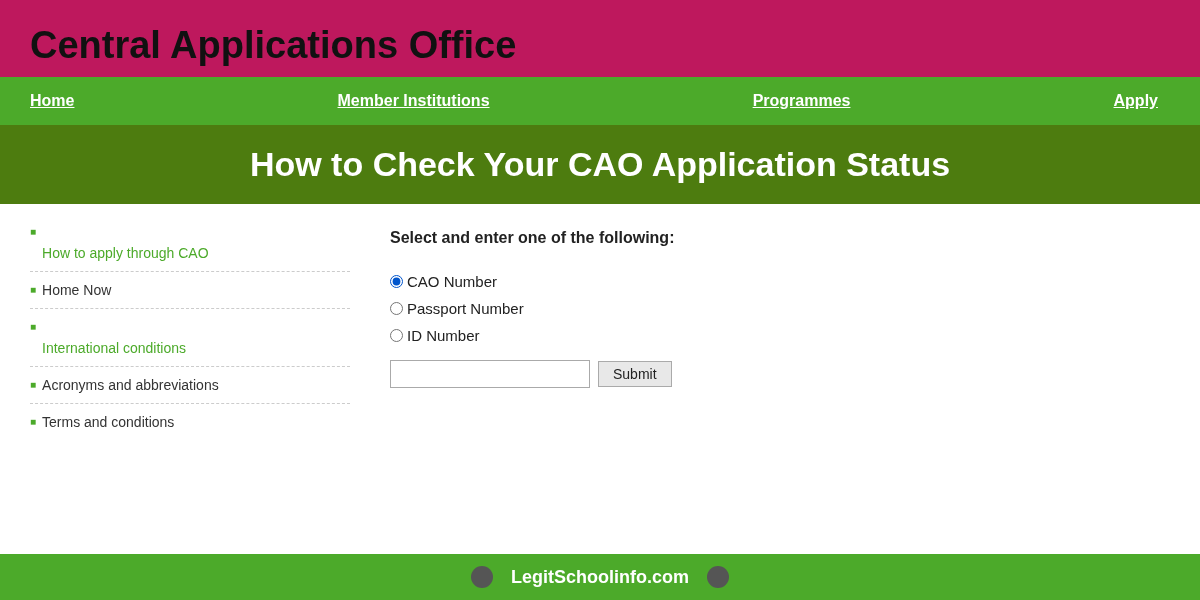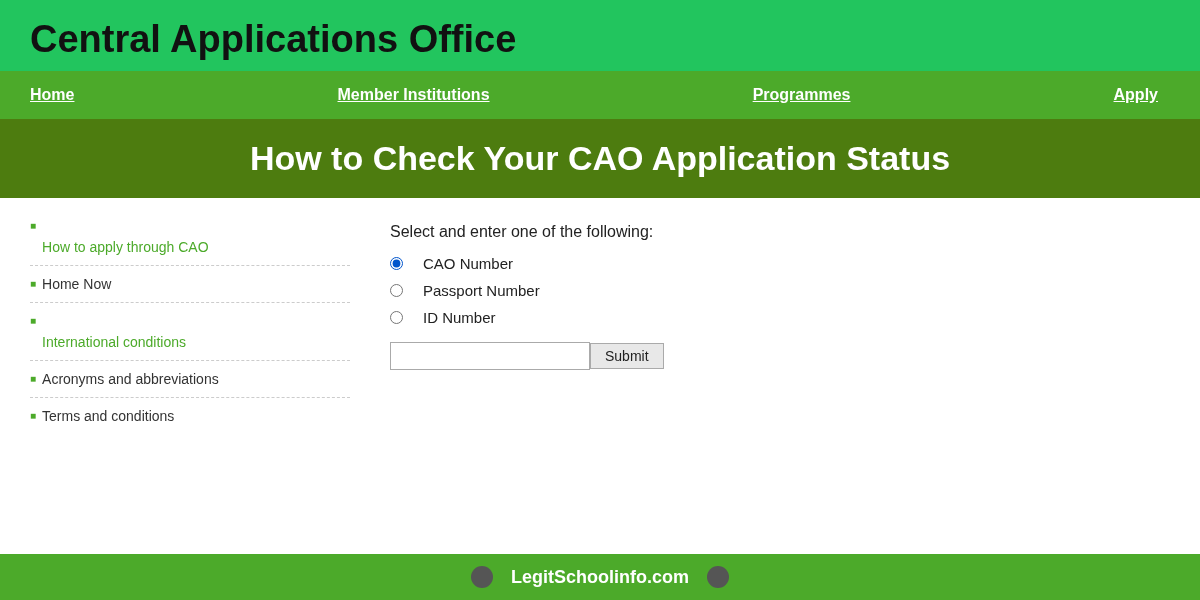--- a/index.html
+++ b/index.html
@@ -11,22 +11,22 @@
     body {
       width: 1200px;
       height: 600px;
       font-family: Arial, sans-serif;
       background: #fff;
       overflow: hidden;
     }
 
     
     .header {
-      background: #22c55e;
-      padding: 18px 30px 10px 30px;
+      background: #be185d;
+      padding: 24px 30px 10px 30px;
     }
 
     .site-title {
       font-size: 38px;
       font-weight: 900;
       color: #111;
       font-family: Arial, sans-serif;
     }
 
     
@@ -114,48 +114,49 @@
     }
 
     
     .main-content {
       flex: 1;
       padding-top: 5px;
     }
 
     .form-label {
       font-size: 16px;
-      font-weight: normal;
+      font-weight: bold;
       color: #222;
-      margin-bottom: 14px;
+      margin-bottom: 26px;
     }
 
     .radio-group {
       display: flex;
       flex-direction: column;
       gap: 10px;
       margin-bottom: 16px;
     }
 
     .radio-option {
       display: flex;
       align-items: center;
-      gap: 20px;
+      gap: 4px;
       font-size: 15px;
       color: #222;
     }
 
     .radio-option input[type="radio"] {
       margin: 0;
       accent-color: #0055cc;
     }
 
     .submit-row {
       display: flex;
       align-items: center;
+      gap: 8px;
       margin-top: 6px;
     }
 
     .submit-row input[type="text"] {
       width: 200px;
       height: 28px;
       border: 1px solid #aaa;
       padding: 0 5px;
       font-size: 14px;
     }

